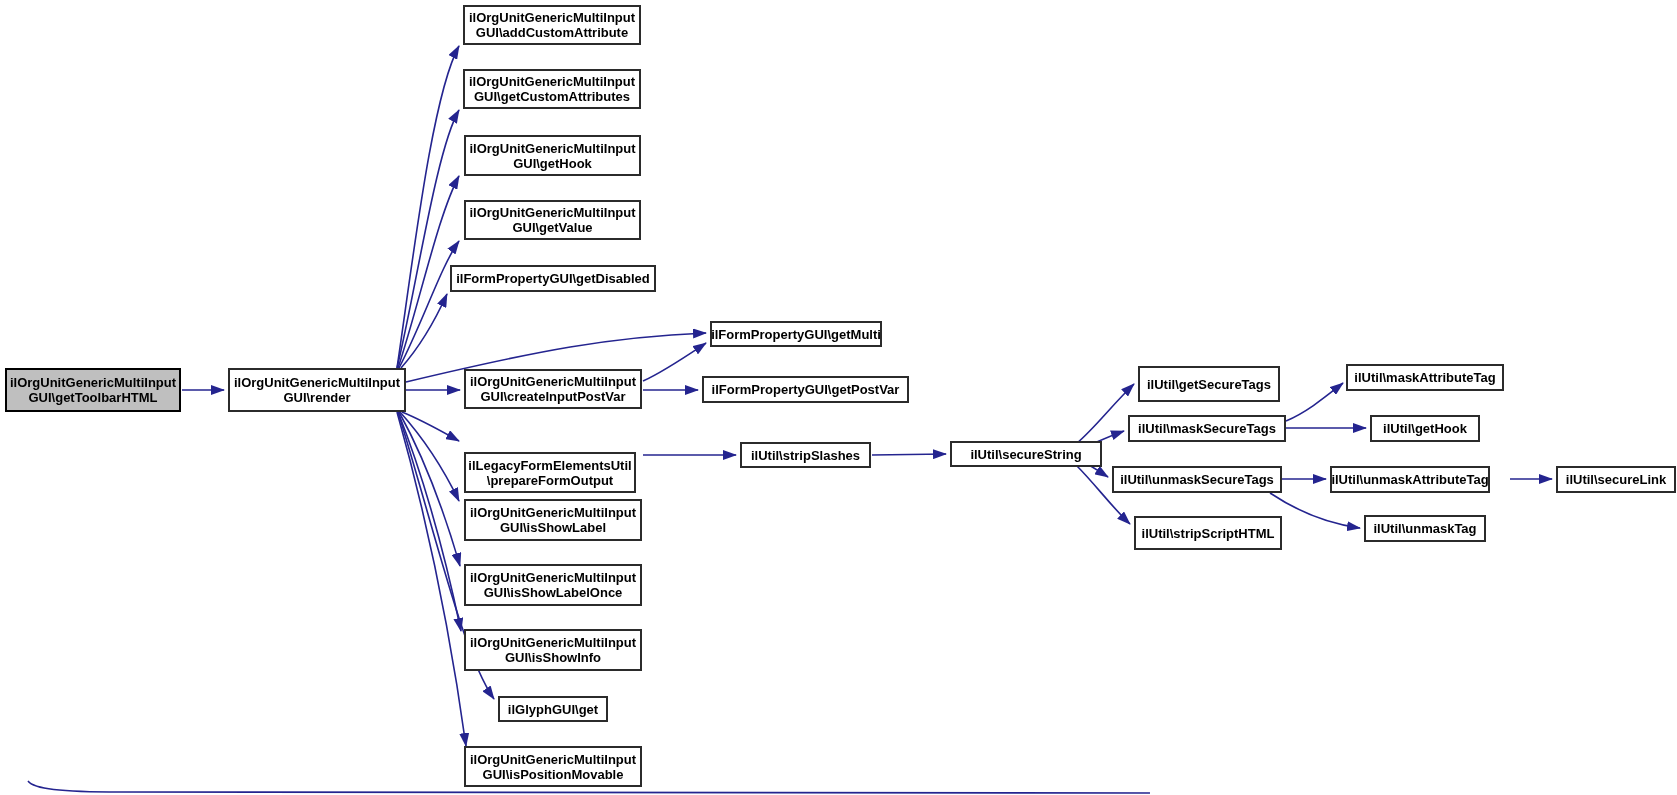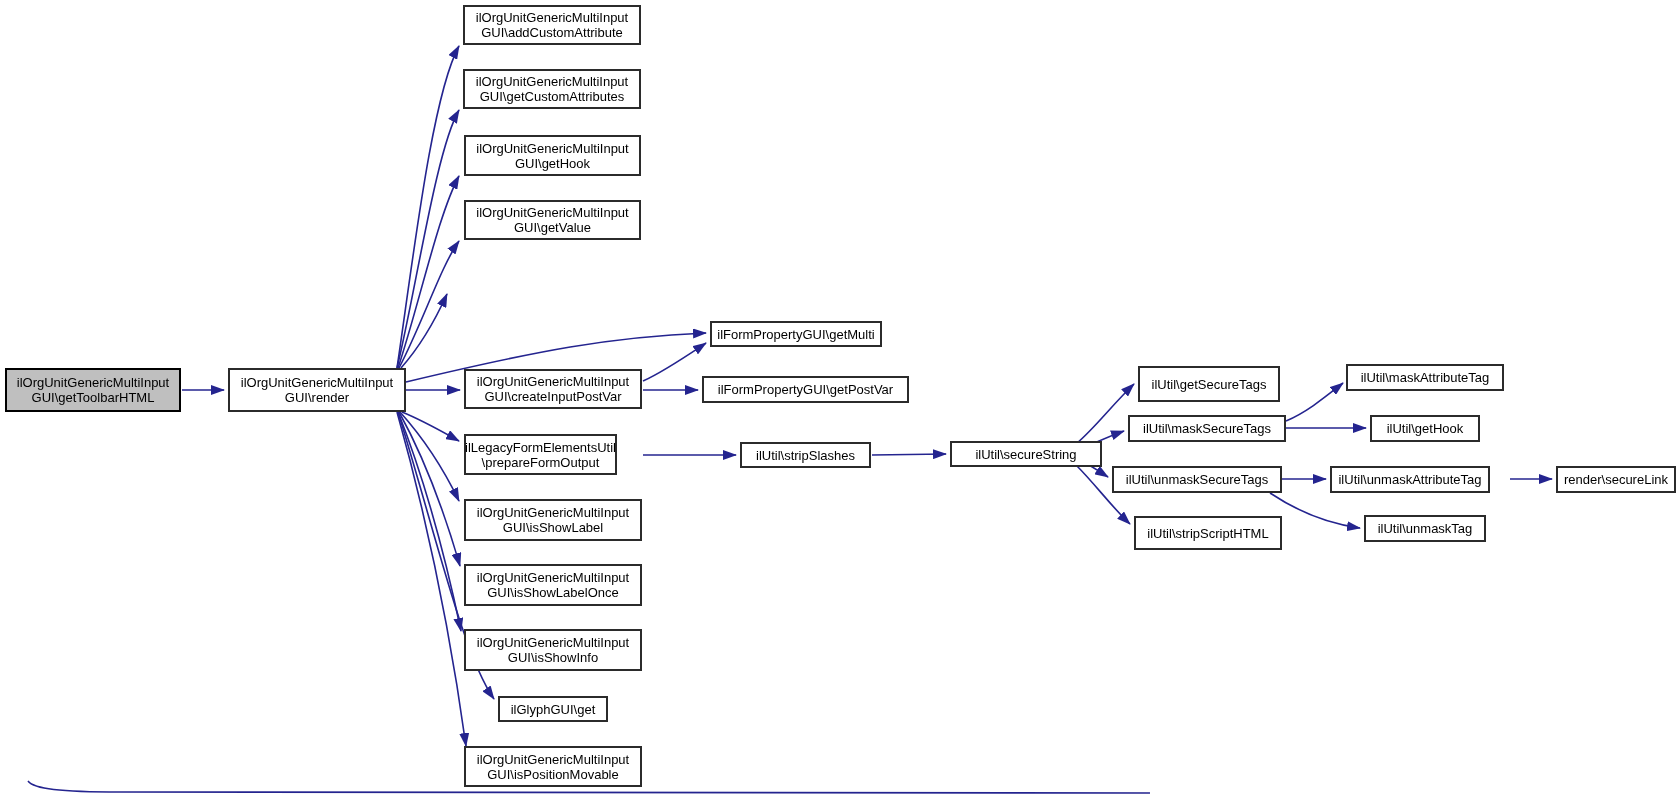--- a/index.html
+++ b/index.html
@@ -24,21 +24,21 @@
     border: 2px solid #2b2b2b;
     display: flex;
     align-items: center;
     justify-content: center;
     text-align: center;
     color: #000000;
     font-size: 13px;
     line-height: 15px;
     cursor: pointer;
   }
-  .node .lbl { white-space: pre-line; }
+  .node .lbl { white-space: pre-line; font-weight: bold; }
   .node.highlight { background: #bfbfbf; border-color: #000000; }
   path.edge {
     fill: none;
     stroke: #24248f;
     stroke-width: 1.6;
   }
 </style>
 </head>
 <body>
 
@@ -97,31 +97,34 @@
 GUI\getCustomAttributes</span>
   </div>
   <div class="node" style="left:464px;top:135px;width:177px;height:41px">
     <span class="lbl">ilOrgUnitGenericMultiInput
 GUI\getHook</span>
   </div>
   <div class="node" style="left:464px;top:200px;width:177px;height:40px">
     <span class="lbl">ilOrgUnitGenericMultiInput
 GUI\getValue</span>
   </div>
+  <div class="node" style="left:450px;top:265px;width:206px;height:27px">
+    <span class="lbl">ilFormPropertyGUI\getDisabled</span>
+  </div>
   <div class="node" style="left:710px;top:321px;width:172px;height:26px">
     <span class="lbl">ilFormPropertyGUI\getMulti</span>
   </div>
   <div class="node" style="left:464px;top:369px;width:178px;height:40px">
     <span class="lbl">ilOrgUnitGenericMultiInput
 GUI\createInputPostVar</span>
   </div>
   <div class="node" style="left:702px;top:376px;width:207px;height:27px">
     <span class="lbl">ilFormPropertyGUI\getPostVar</span>
   </div>
-  <div class="node" style="left:464px;top:434px;width:153px;height:41px">
+  <div class="node" style="left:464px;top:452px;width:172px;height:41px">
     <span class="lbl">ilLegacyFormElementsUtil
 \prepareFormOutput</span>
   </div>
   <div class="node" style="left:464px;top:499px;width:178px;height:42px">
     <span class="lbl">ilOrgUnitGenericMultiInput
 GUI\isShowLabel</span>
   </div>
   <div class="node" style="left:464px;top:564px;width:178px;height:42px">
     <span class="lbl">ilOrgUnitGenericMultiInput
 GUI\isShowLabelOnce</span>
@@ -161,16 +164,16 @@
   <div class="node" style="left:1370px;top:415px;width:110px;height:27px">
     <span class="lbl">ilUtil\getHook</span>
   </div>
   <div class="node" style="left:1330px;top:466px;width:160px;height:27px">
     <span class="lbl">ilUtil\unmaskAttributeTag</span>
   </div>
   <div class="node" style="left:1364px;top:515px;width:122px;height:27px">
     <span class="lbl">ilUtil\unmaskTag</span>
   </div>
   <div class="node" style="left:1556px;top:466px;width:120px;height:27px">
-    <span class="lbl">render\secureLink</span>
+    <span class="lbl">ilUtil\secureLink</span>
   </div>
 
 </div>
 
 </body></html>

